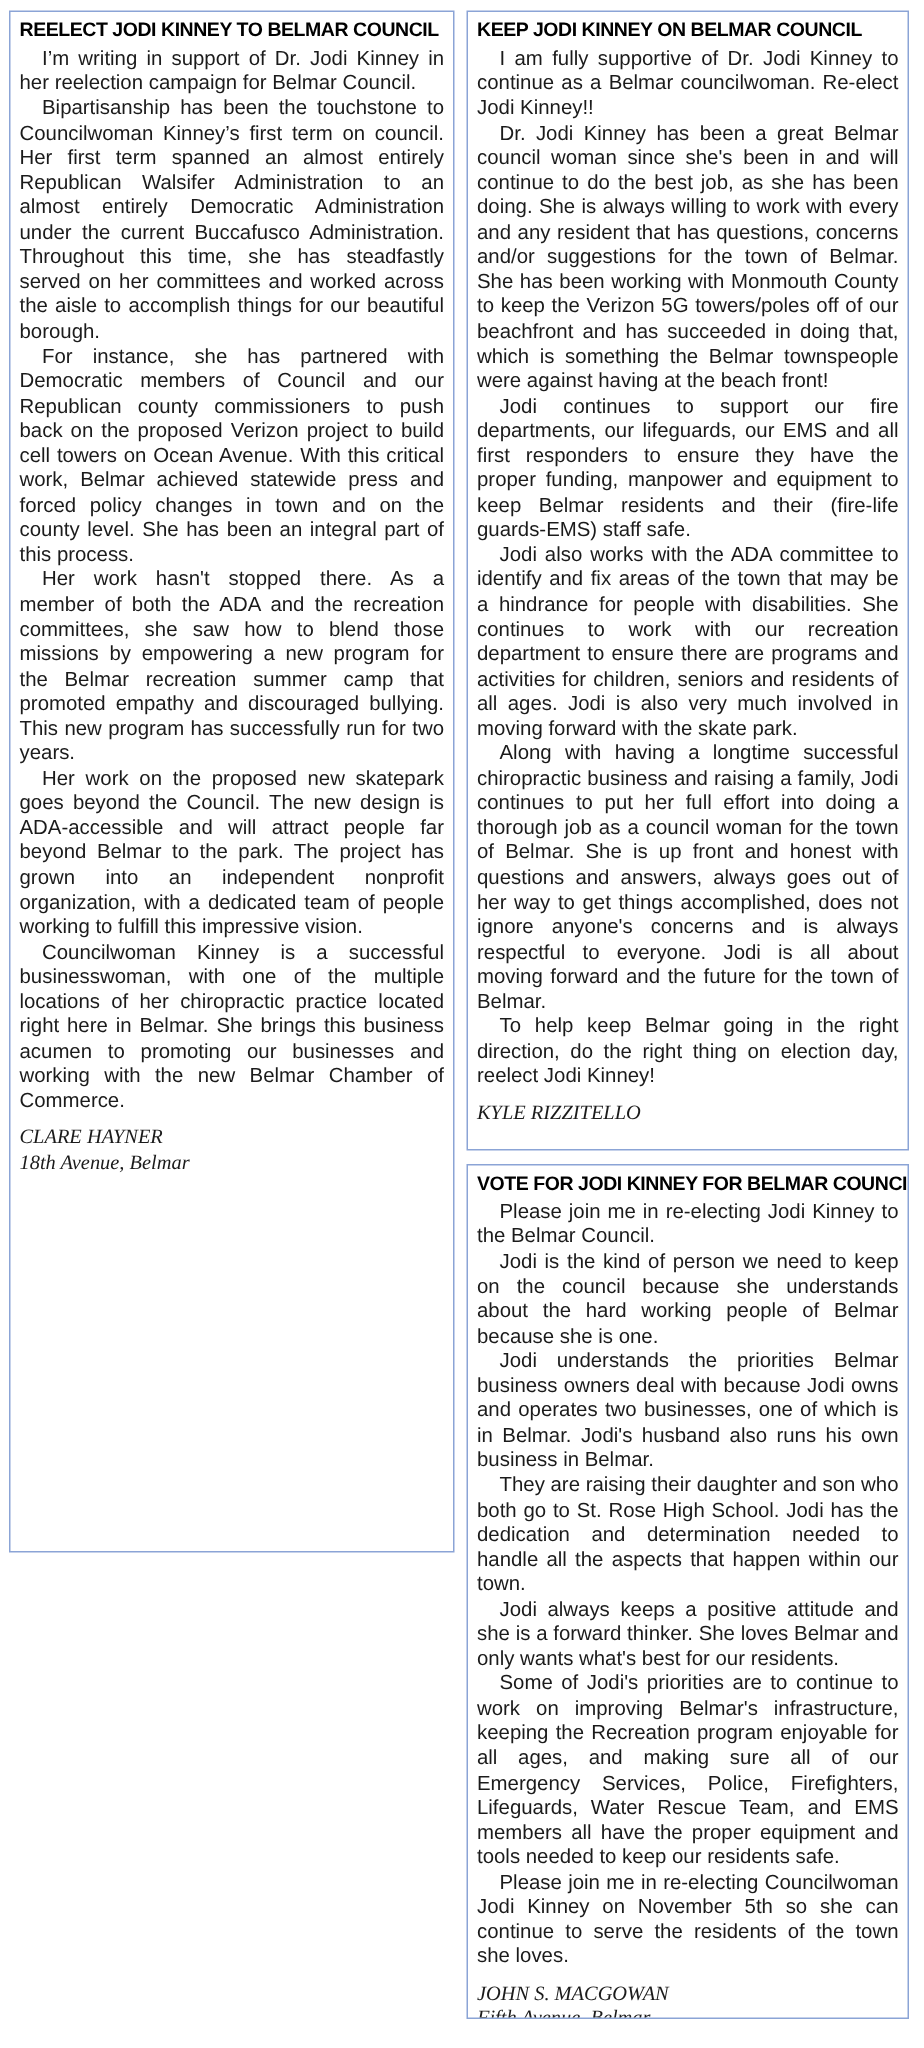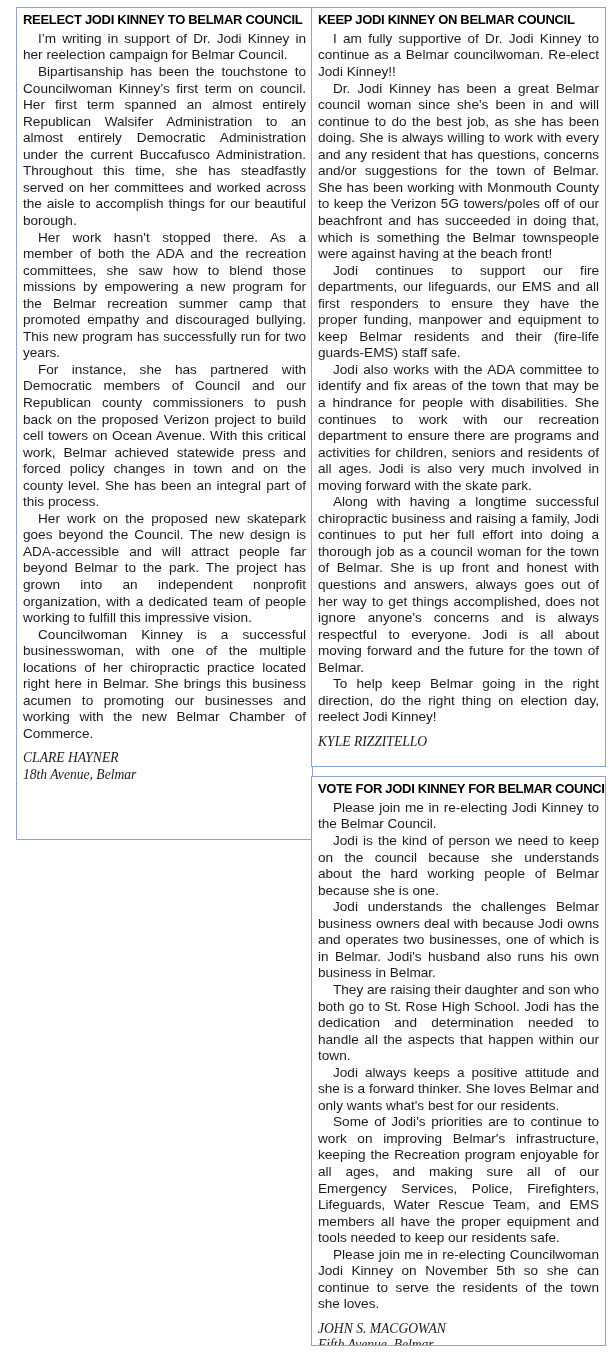--- a/index.html
+++ b/index.html
@@ -16,21 +16,21 @@
   }
   .letter-box {
     position: absolute;
     box-sizing: border-box;
     border: 1.5px solid #8ba4d6;
     background: #ffffff;
     padding: 5px 6px 4px 6px;
     overflow: hidden;
     color: #1b1b1b;
   }
-  #box-reelect { left: 6px;   top: 7px;   width: 297px; height: 833px; margin-left: 10px; }
+  #box-reelect { left: 6px;   top: 7px;   width: 297px; height: 1028px; }
   #box-keep    { left: 311px; top: 7px;   width: 295px; height: 760px; }
   #box-vote    { left: 311px; top: 776px; width: 295px; height: 570px; }
 
   .letter-heading {
     font-family: "Liberation Sans", sans-serif;
     font-weight: 700;
     font-size: 13px;
     letter-spacing: -0.3px;
     color: #000000;
     margin: 0 0 3px 0;
@@ -61,22 +61,22 @@
 </head>
 <body>
 
 <div id="canvas">
 
   <article class="letter-box" id="box-reelect">
     <h2 class="letter-heading">REELECT JODI KINNEY TO BELMAR COUNCIL</h2>
     <div class="letter-body">
       <p>I’m writing in support of Dr. Jodi Kinney in her reelection campaign for Belmar Council.</p>
       <p>Bipartisanship has been the touchstone to Councilwoman Kinney’s first term on council. Her first term spanned an almost entirely Republican Walsifer Administration to an almost entirely Democratic Administration under the current Buccafusco Administration. Throughout this time, she has steadfastly served on her committees and worked across the aisle to accomplish things for our beautiful borough.</p>
+      <p>For instance, she has partnered with Democratic members of Council and our Republican county commissioners to push back on the proposed Verizon project to build cell towers on Ocean Avenue. With this critical work, Belmar achieved statewide press and forced policy changes in town and on the county level. She has been an integral part of this process.</p>
       <p>Her work hasn't stopped there. As a member of both the ADA and the recreation committees, she saw how to blend those missions by empowering a new program for the Belmar recreation summer camp that promoted empathy and discouraged bullying. This new program has successfully run for two years.</p>
-      <p>For instance, she has partnered with Democratic members of Council and our Republican county commissioners to push back on the proposed Verizon project to build cell towers on Ocean Avenue. With this critical work, Belmar achieved statewide press and forced policy changes in town and on the county level. She has been an integral part of this process.</p>
       <p>Her work on the proposed new skatepark goes beyond the Council. The new design is ADA-accessible and will attract people far beyond Belmar to the park. The project has grown into an independent nonprofit organization, with a dedicated team of people working to fulfill this impressive vision.</p>
       <p>Councilwoman Kinney is a successful businesswoman, with one of the multiple locations of her chiropractic practice located right here in Belmar. She brings this business acumen to promoting our businesses and working with the new Belmar Chamber of Commerce.</p>
     </div>
     <div class="signature">
       <span class="sig-name">CLARE HAYNER</span>
       <span class="sig-address">18th Avenue, Belmar</span>
     </div>
   </article>
 
   <article class="letter-box" id="box-keep">
@@ -92,21 +92,21 @@
     <div class="signature">
       <span class="sig-name">KYLE RIZZITELLO</span>
     </div>
   </article>
 
   <article class="letter-box" id="box-vote">
     <h2 class="letter-heading">VOTE FOR JODI KINNEY FOR BELMAR COUNCIL</h2>
     <div class="letter-body">
       <p>Please join me in re-electing Jodi Kinney to the Belmar Council.</p>
       <p>Jodi is the kind of person we need to keep on the council because she understands about the hard working people of Belmar because she is one.</p>
-      <p>Jodi understands the challenges Belmar business owners deal with because Jodi owns and operates two businesses, one of which is in Belmar. Jodi's husband also runs his own business in Belmar.</p>
+      <p>Jodi understands the priorities Belmar business owners deal with because Jodi owns and operates two businesses, one of which is in Belmar. Jodi's husband also runs his own business in Belmar.</p>
       <p>They are raising their daughter and son who both go to St. Rose High School. Jodi has the dedication and determination needed to handle all the aspects that happen within our town.</p>
       <p>Jodi always keeps a positive attitude and she is a forward thinker. She loves Belmar and only wants what's best for our residents.</p>
       <p>Some of Jodi's priorities are to continue to work on improving Belmar's infrastructure, keeping the Recreation program enjoyable for all ages, and making sure all of our Emergency Services, Police, Firefighters, Lifeguards, Water Rescue Team, and EMS members all have the proper equipment and tools needed to keep our residents safe.</p>
       <p>Please join me in re-electing Councilwoman Jodi Kinney on November 5th so she can continue to serve the residents of the town she loves.</p>
     </div>
     <div class="signature">
       <span class="sig-name">JOHN S. MACGOWAN</span>
       <span class="sig-address">Fifth Avenue, Belmar</span>
     </div>
   </article>

